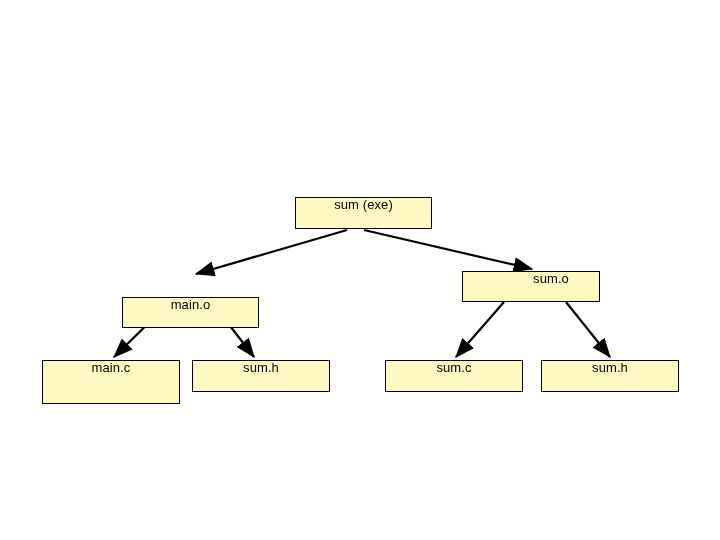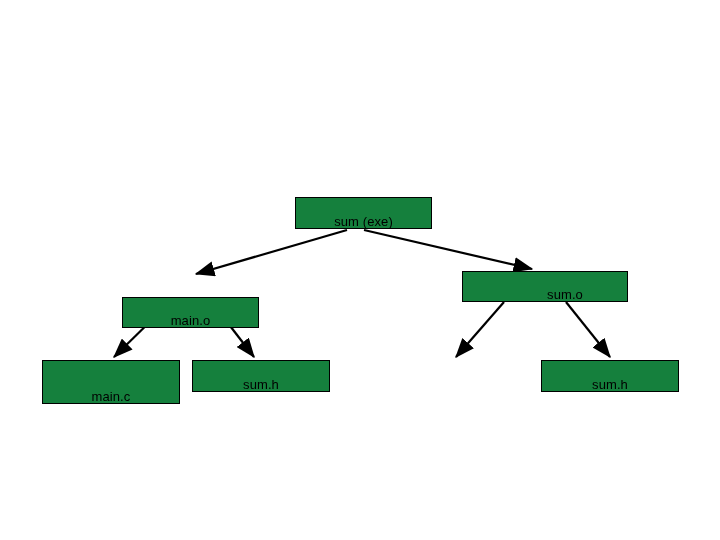--- a/index.html
+++ b/index.html
@@ -20,24 +20,24 @@
     position: absolute;
     left: 0;
     top: 0;
     width: 720px;
     height: 540px;
     pointer-events: none;
   }
   .node {
     position: absolute;
     box-sizing: border-box;
-    background: #15803d;
+    background: #fef9c3;
     border: 1px solid #000000;
     display: flex;
-    align-items: flex-end;
+    align-items: flex-start;
     justify-content: center;
     z-index: 2;
   }
   .node-label {
     font-size: 13px;
     line-height: 1;
     color: #000000;
     white-space: nowrap;
     letter-spacing: 0.1px;
   }
@@ -63,30 +63,33 @@
   </svg>
 
   <div class="node" style="left:295px; top:197px; width:137px; height:32px;">
     <span class="node-label">sum (exe)</span>
   </div>
 
   <div class="node" style="left:122px; top:277px; width:137px; height:31px;margin-top:20px;">
     <span class="node-label">main.o</span>
   </div>
 
-  <div class="node" style="left:462px; top:271px; width:166px; height:31px;padding-left:40px;">
+  <div class="node" style="left:462px; top:271px; width:138px; height:31px;padding-left:40px;">
     <span class="node-label">sum.o</span>
   </div>
 
   <div class="node" style="left:42px; top:360px; width:138px; height:44px;">
     <span class="node-label">main.c</span>
   </div>
 
   <div class="node" style="left:192px; top:360px; width:138px; height:32px;">
     <span class="node-label">sum.h</span>
   </div>
 
+  <div class="node" style="left:385px; top:360px; width:138px; height:32px;">
+    <span class="node-label">sum.c</span>
+  </div>
 
   <div class="node" style="left:541px; top:360px; width:138px; height:32px;">
     <span class="node-label">sum.h</span>
   </div>
 
 </div>
 
 </body></html>

